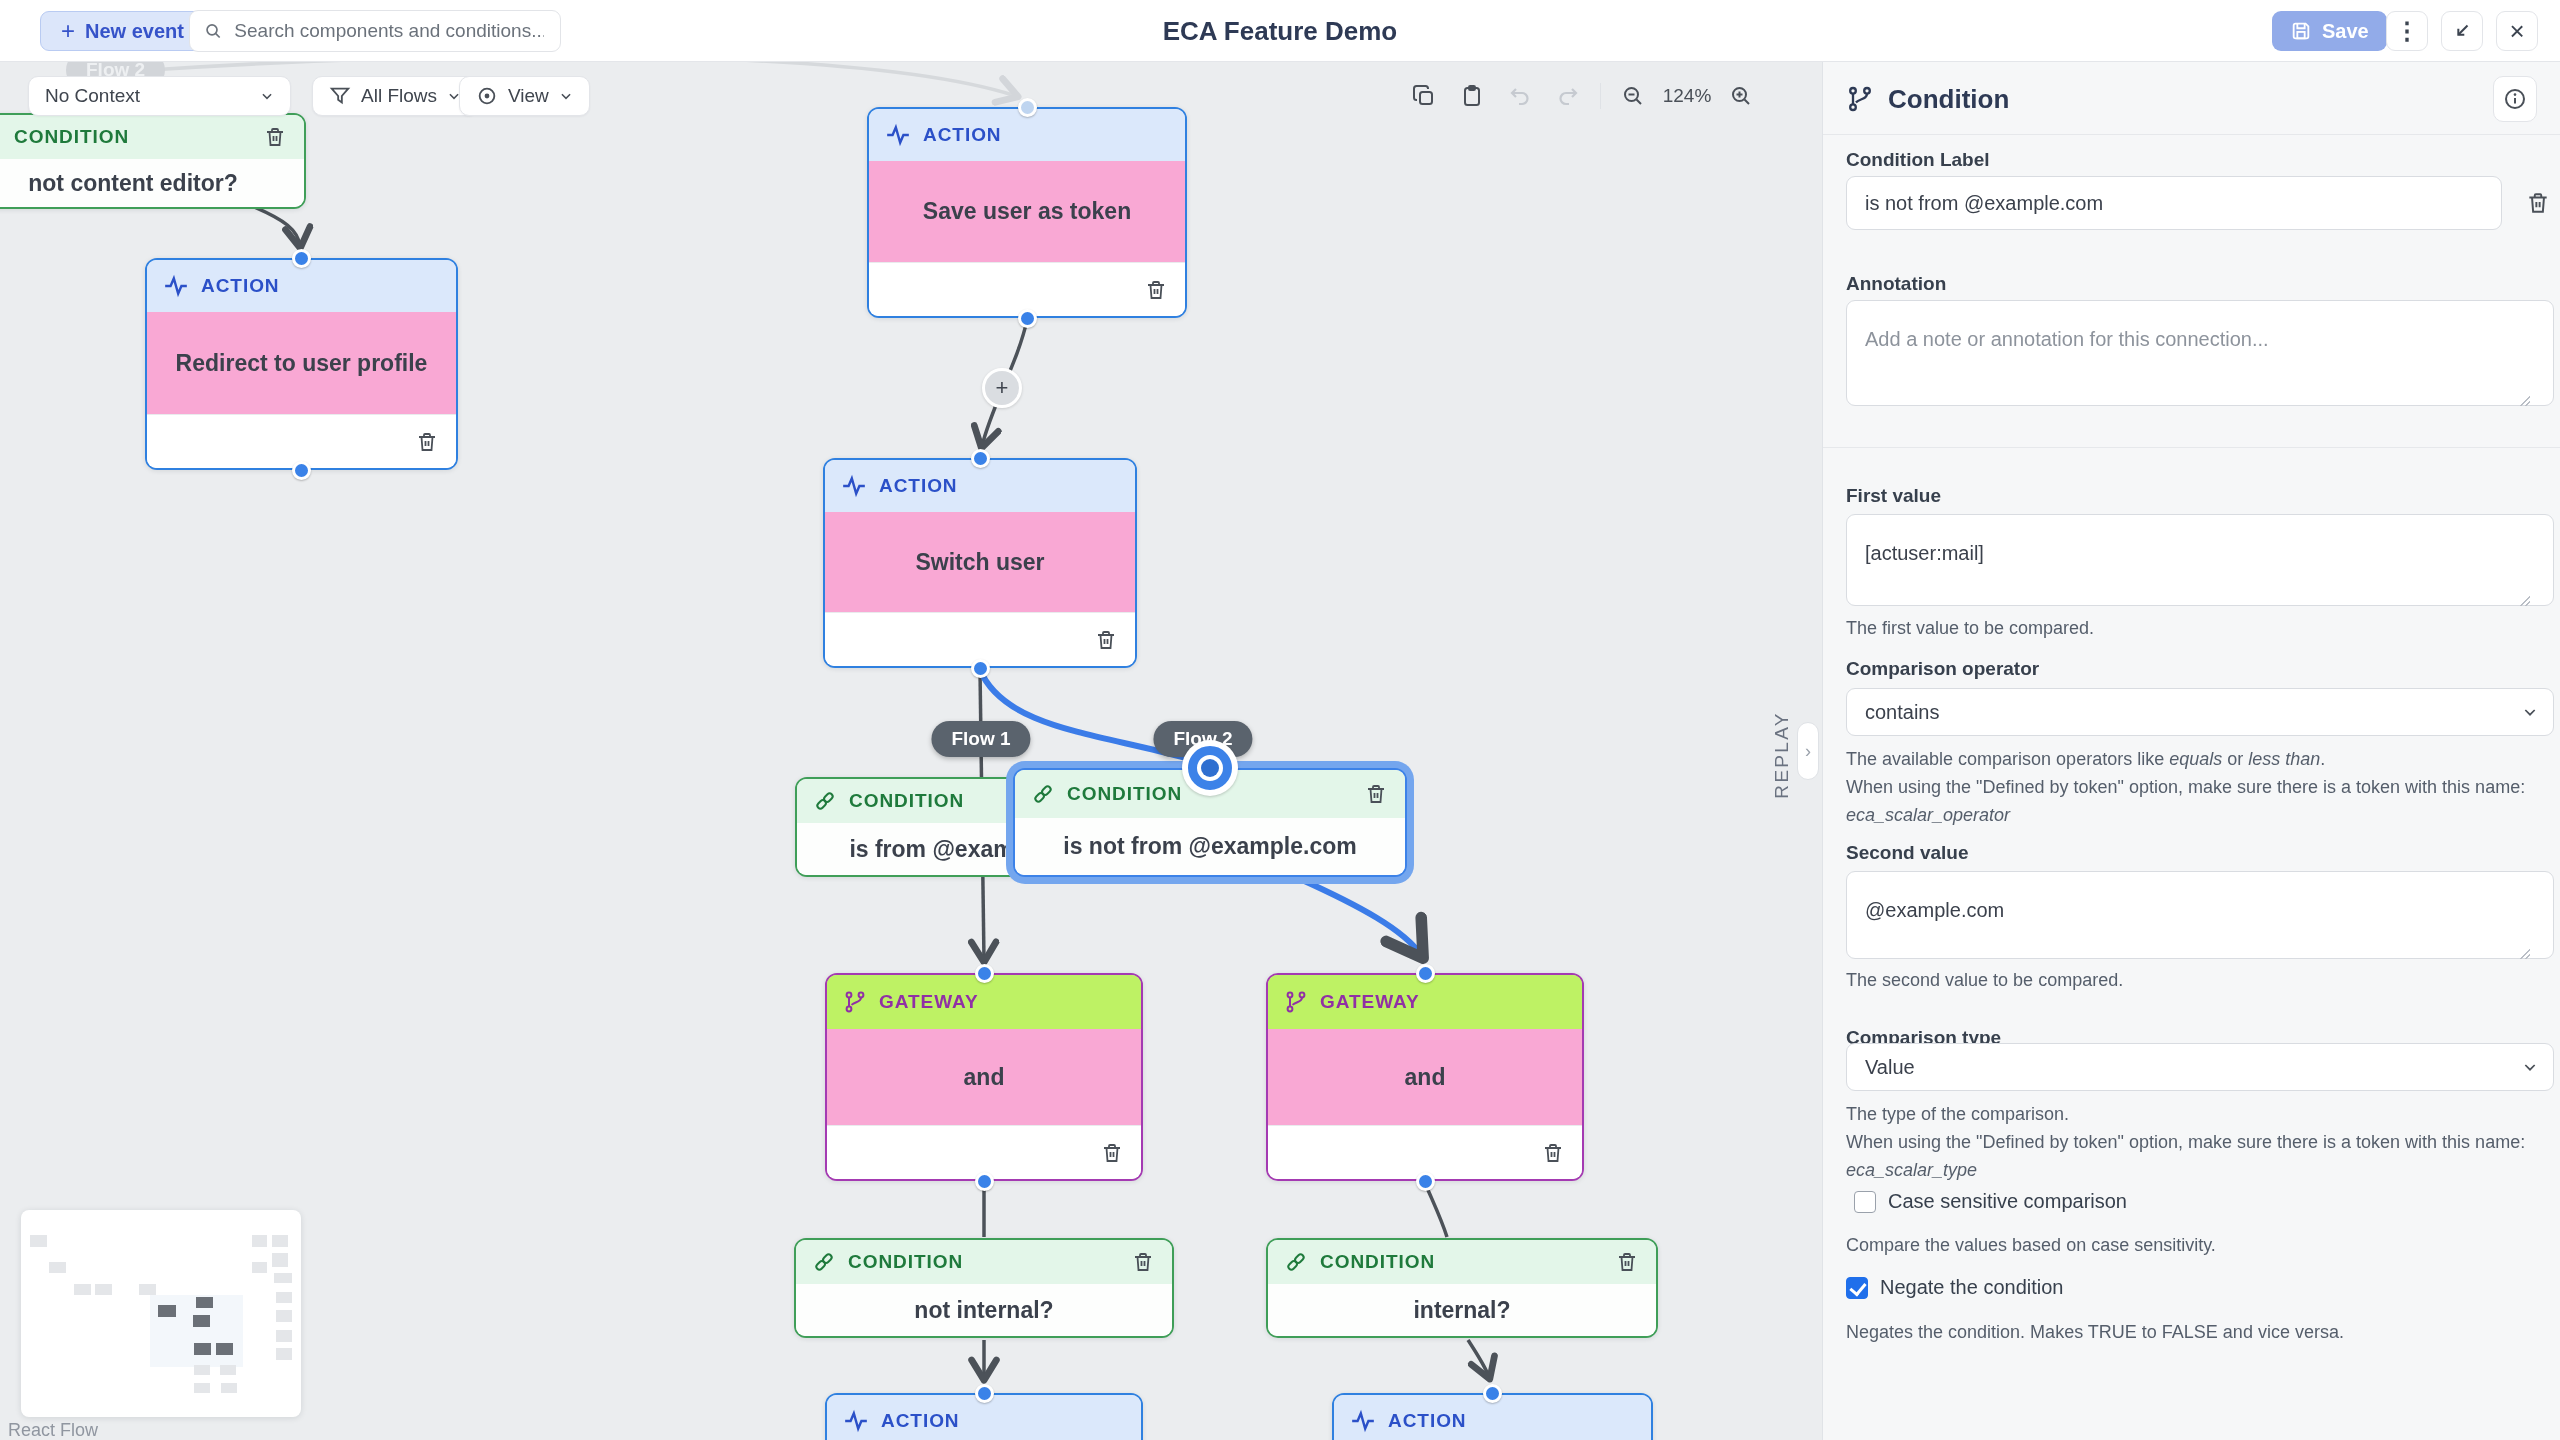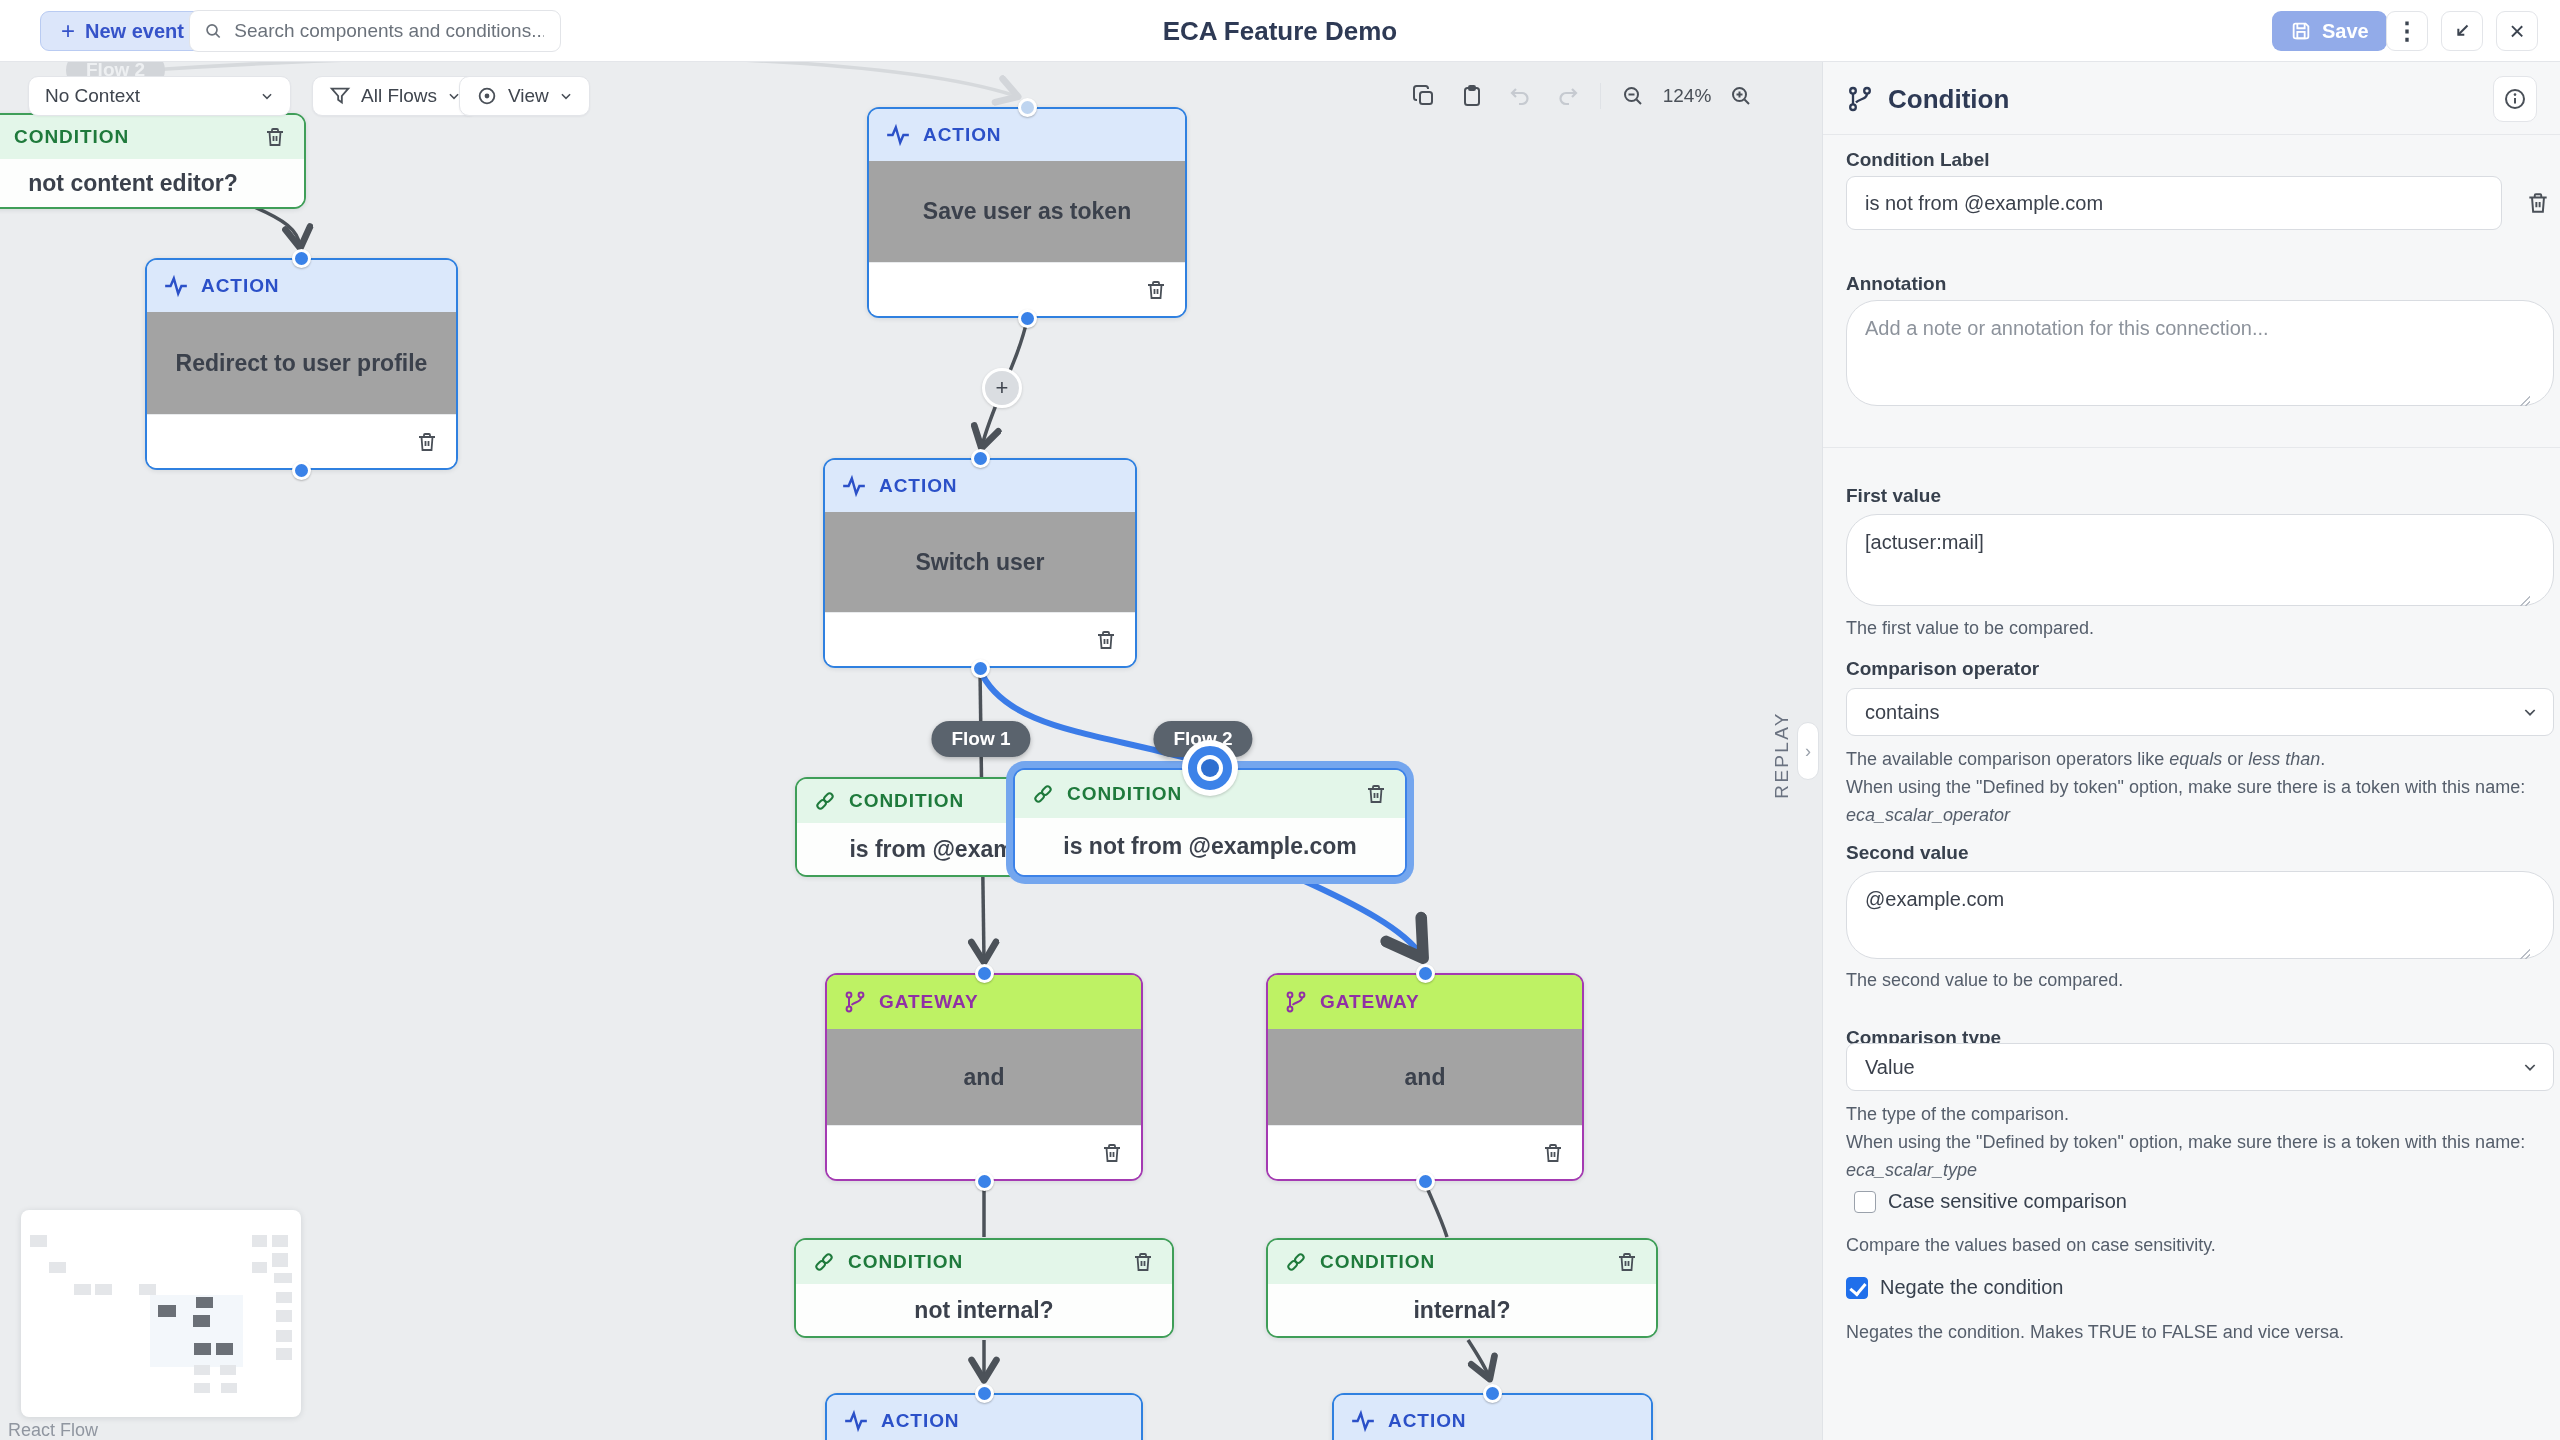--- a/index.html
+++ b/index.html
@@ -45,21 +45,21 @@
   
   .pill{position:absolute;transform:translate(-50%,-50%);height:36px;padding:0 20px;border-radius:18px;background:#5a636d;color:#fff;
     font-size:19px;font-weight:700;display:flex;align-items:center;box-shadow:0 2px 5px rgba(0,0,0,.25);z-index:6;white-space:nowrap;}
   .pill.faded{background:#d2d5d9;color:#eef0f2;box-shadow:none;z-index:3;transform:none;}
 
   
   .node{position:absolute;background:#fff;border-radius:12px;box-shadow:0 1px 5px rgba(20,30,40,.10);z-index:5;display:flex;flex-direction:column;}
   .node-header{display:flex;align-items:center;gap:12px;padding:0 16px;font-weight:700;letter-spacing:.05em;font-size:19px;flex:0 0 auto;
     border-radius:9px 9px 0 0;}
   .node-header .spacer{flex:1;}
-  .node-body{flex:1;display:flex;align-items:center;justify-content:center;font-size:23px;font-weight:600;color:#3b414c;background:#a3a3a3;white-space:nowrap;overflow:hidden;}
+  .node-body{flex:1;display:flex;align-items:center;justify-content:center;font-size:23px;font-weight:600;color:#3b414c;background:#f9a8d4;white-space:nowrap;overflow:hidden;}
   .node-footer{flex:0 0 54px;border-top:1px solid #e9ebed;display:flex;align-items:center;justify-content:flex-end;padding:0 16px;background:#fff;border-radius:0 0 9px 9px;}
   .node.action{border:2.5px solid #2f80e0;}
   .node.action .node-header{background:#dbe8fb;color:#2b50c8;height:52px;}
   .node.condition{border:2.5px solid #3f9e58;}
   .node.condition .node-header{background:#e3f6e9;color:#1f7a3c;height:44px;}
   .node.condition .node-body{border-radius:0 0 9px 9px;background:#fdfefd;}
   .node.gateway{border:2.5px solid #a43ab2;}
   .node.gateway .node-header{background:#bef264;color:#9030a5;height:54px;}
   .node.selected{border-color:#3c82e8;box-shadow:0 0 0 7px #74a6ee;}
   .trash-btn{width:26px;height:26px;color:#4a5058;cursor:pointer;display:flex;align-items:center;justify-content:center;background:none;border:none;padding:0;}
@@ -87,21 +87,21 @@
   
   .panel{position:absolute;left:1822px;top:62px;width:738px;height:1378px;background:#f6f7f8;border-left:1px solid #e0e3e7;z-index:30;}
   .panel-header{position:absolute;left:23px;top:12px;right:23px;height:50px;display:flex;align-items:center;gap:14px;}
   .panel-title{font-size:26px;font-weight:700;color:#2e3a55;}
   .panel-info-btn{margin-left:auto;width:44px;height:46px;background:#fff;border:1.5px solid #e3e5e9;border-radius:10px;
     display:flex;align-items:center;justify-content:center;color:#4a5058;cursor:pointer;}
   .panel-divider{position:absolute;left:0;right:0;height:1px;background:#e6e8eb;}
   .f-label{position:absolute;left:23px;font-size:19px;font-weight:600;color:#37404d;}
   .f-input{position:absolute;left:23px;background:#fff;border:1.5px solid #d9dce1;border-radius:9px;font-size:20px;color:#3b414c;
     padding:0 18px;outline:none;}
-  textarea.f-input{padding:14px 18px;resize:none;line-height:1.3;border-radius:31px;}
+  textarea.f-input{padding:25px 18px;resize:none;line-height:1.3;}
   .f-input::placeholder{color:#8d939c;}
   .f-help{position:absolute;left:23px;right:10px;font-size:18px;color:#555e6b;line-height:1.55;}
   .f-help i{font-style:italic;}
   .selectwrap{position:absolute;left:23px;}
   .selectwrap select{width:100%;height:100%;appearance:none;-webkit-appearance:none;background:#fff;border:1.5px solid #d9dce1;border-radius:9px;
     font-size:20px;color:#3b414c;padding:0 18px;outline:none;}
   .selectwrap .sel-chev{position:absolute;right:16px;top:50%;transform:translateY(-50%);pointer-events:none;color:#4a5058;}
   .checkrow{position:absolute;left:23px;display:flex;align-items:center;gap:12px;cursor:pointer;}
   .checkbox{width:22px;height:22px;border-radius:4px;border:1.5px solid #9aa1ab;background:#fff;flex:0 0 auto;position:relative;}
   .checkbox.checked{background:#1f6feb;border-color:#1f6feb;}

